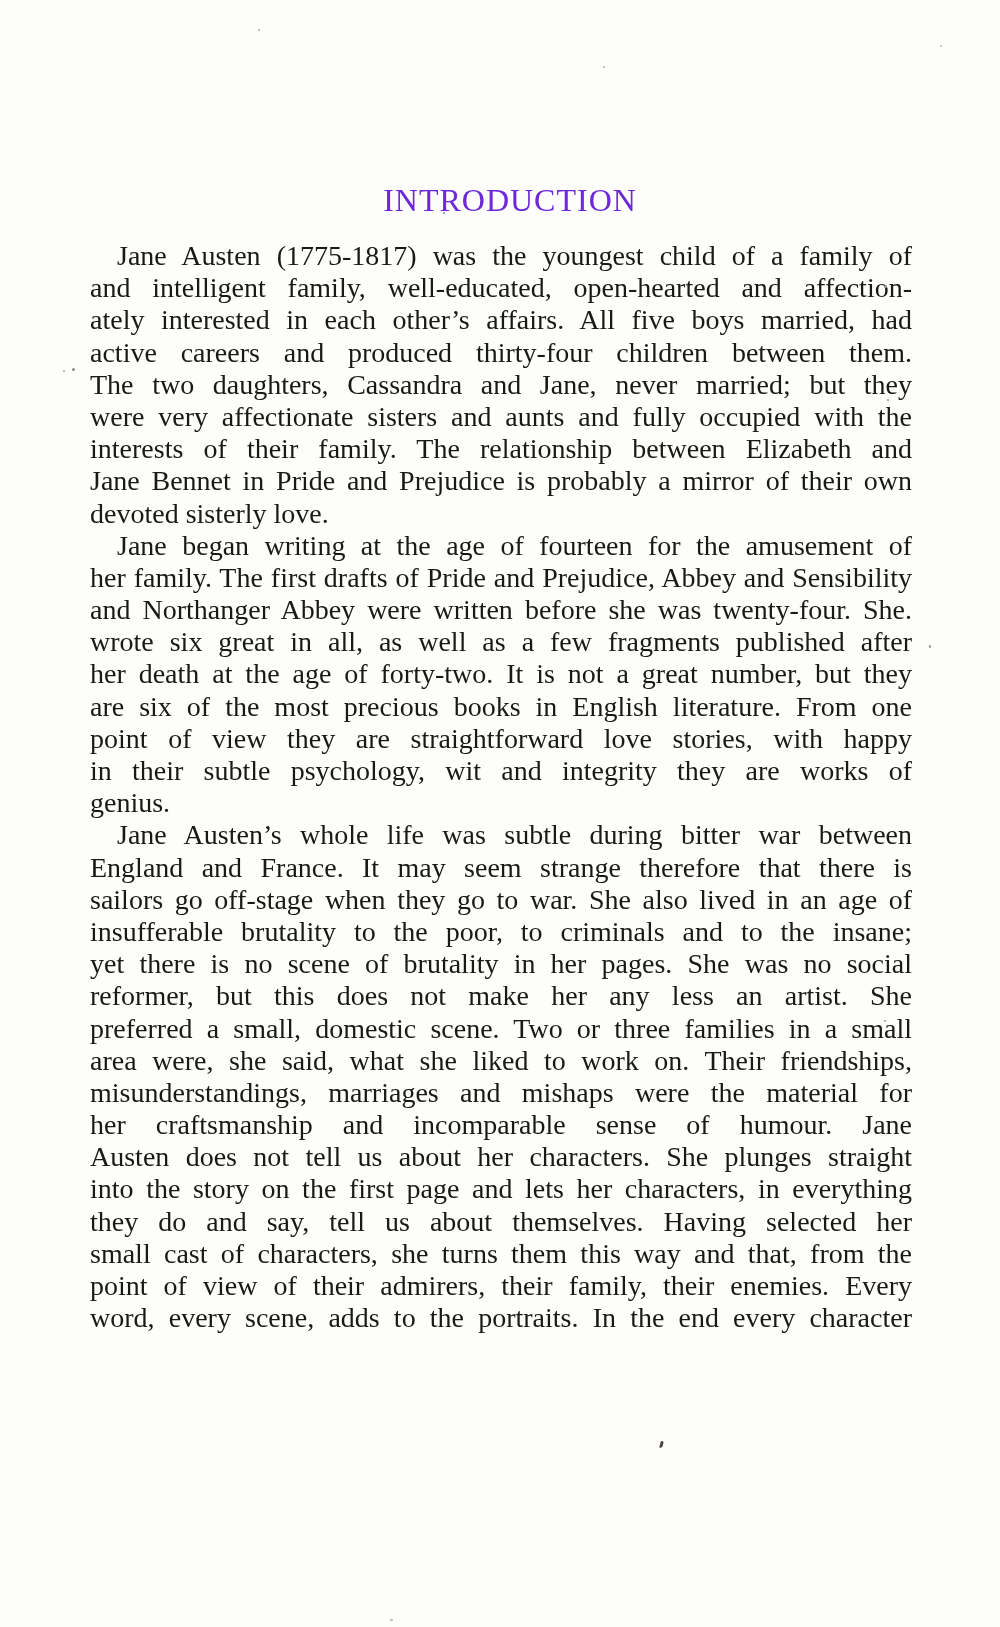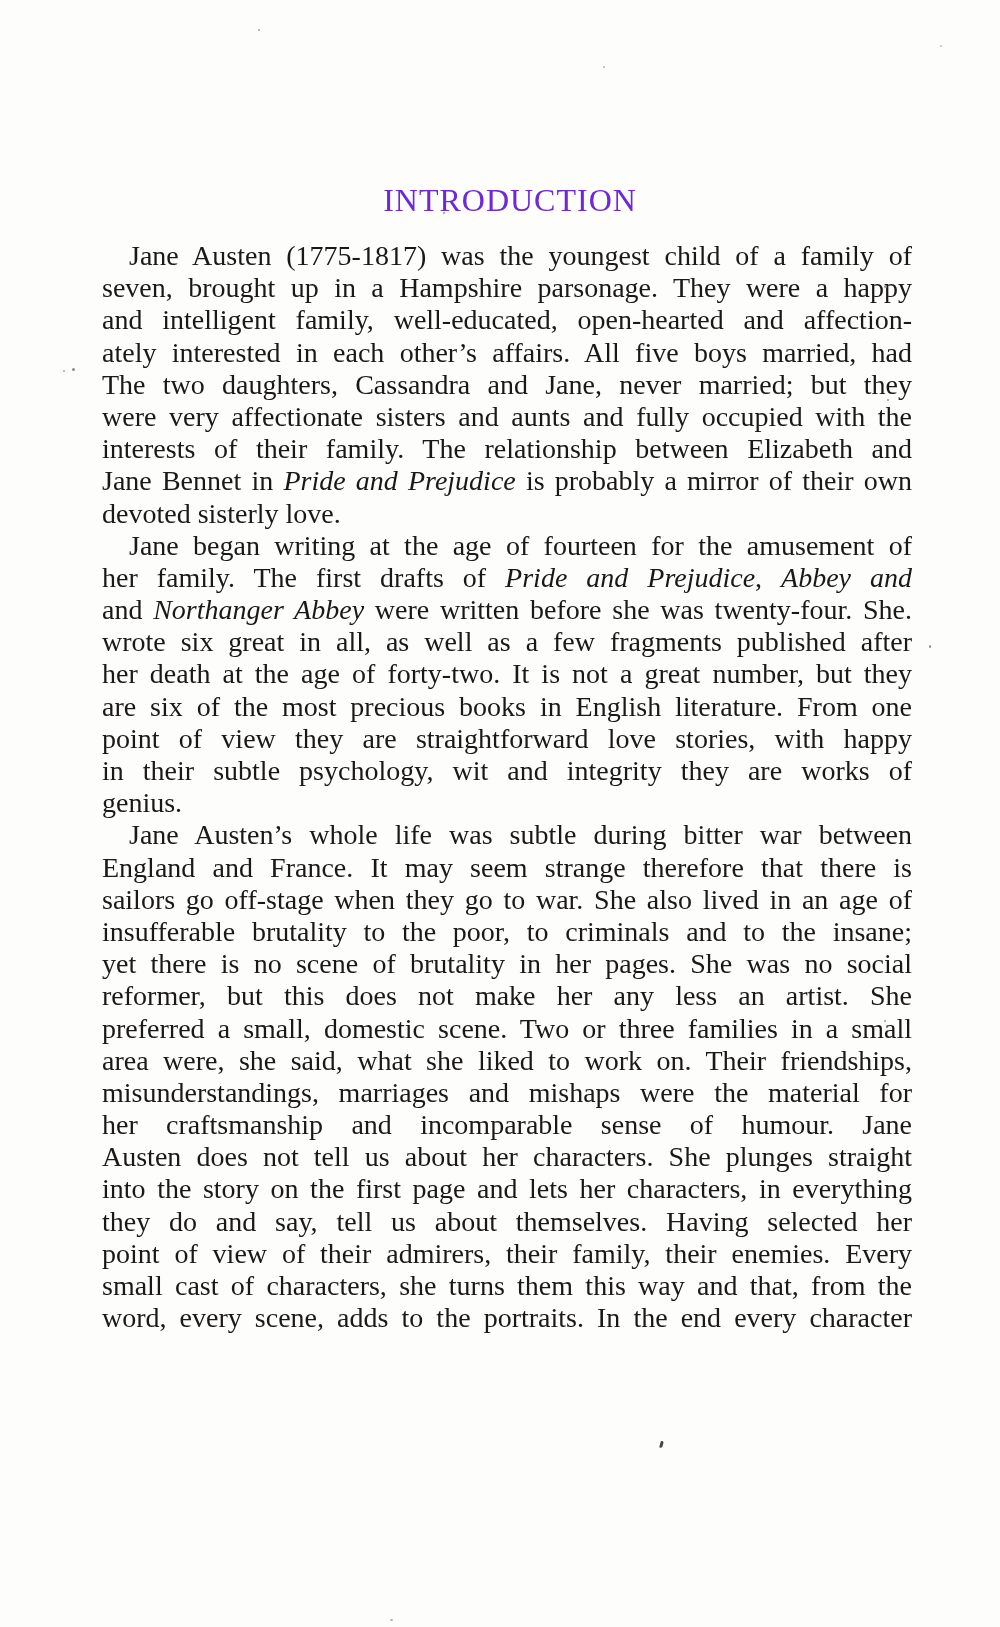--- a/index.html
+++ b/index.html
@@ -40,30 +40,28 @@
     margin: 0;
   }
   .line {
     font-size: 28px;
     line-height: 32.2px;
     height: 32.2px;
     overflow: hidden;
     text-align: justify;
     text-align-last: justify;
     white-space: normal;
-    margin-left: 12px;
   }
   .line.flush {
     text-align-last: left;
   }
   .line.indent {
     text-indent: 27px;
   }
   .em {
-    font-style: italic;
   }
   .speck {
     position: absolute;
     border-radius: 50%;
   }
   .mark-comma {
     position: absolute;
     width: 3px;
     height: 7px;
     border-radius: 2px 2px 3px 1px;
@@ -73,23 +71,23 @@
 </style>
 </head>
 <body>
 
 <div class="page">
   <h1 class="title">INTRODUCTION</h1>
 
   <div class="text-block">
       <div class="para">
         <div class="line indent"><span>Jane Austen (1775-1817) was the youngest child of a family of</span></div>
-        <div class="line"><span>seven, brought up in a Hampshire parsonage. They were a happy</span></div>
         <div class="line"><span>and intelligent family, well-educated, open-hearted and affection-</span></div>
         <div class="line"><span>ately interested in each other’s affairs. All five boys married, had</span></div>
+        <div class="line"><span>active careers and produced thirty-four children between them.</span></div>
         <div class="line"><span>The two daughters, Cassandra and Jane, never married; but they</span></div>
         <div class="line"><span>were very affectionate sisters and aunts and fully occupied with the</span></div>
         <div class="line"><span>interests of their family. The relationship between Elizabeth and</span></div>
         <div class="line"><span>Jane Bennet in </span><span class="em">Pride and Prejudice</span><span> is probably a mirror of their own</span></div>
         <div class="line flush"><span>devoted sisterly love.</span></div>
       </div>
       <div class="para">
         <div class="line indent"><span>Jane began writing at the age of fourteen for the amusement of</span></div>
         <div class="line"><span>her family. The first drafts of </span><span class="em">Pride and Prejudice</span><span>, </span><span class="em">Abbey and Sensibility</span></div>
         <div class="line"><span>and </span><span class="em">Northanger Abbey</span><span> were written before she was twenty-four. She.</span></div>
@@ -107,22 +105,22 @@
         <div class="line"><span>insufferable brutality to the poor, to criminals and to the insane;</span></div>
         <div class="line"><span>yet there is no scene of brutality in her pages. She was no social</span></div>
         <div class="line"><span>reformer, but this does not make her any less an artist. She</span></div>
         <div class="line"><span>preferred a small, domestic scene. Two or three families in a small</span></div>
         <div class="line"><span>area were, she said, what she liked to work on. Their friendships,</span></div>
         <div class="line"><span>misunderstandings, marriages and mishaps were the material for</span></div>
         <div class="line"><span>her craftsmanship and incomparable sense of humour. Jane</span></div>
         <div class="line"><span>Austen does not tell us about her characters. She plunges straight</span></div>
         <div class="line"><span>into the story on the first page and lets her characters, in everything</span></div>
         <div class="line"><span>they do and say, tell us about themselves. Having selected her</span></div>
+        <div class="line"><span>small cast of characters, she turns them this way and that, from the</span></div>
         <div class="line"><span>point of view of their admirers, their family, their enemies. Every</span></div>
-        <div class="line"><span>small cast of characters, she turns them this way and that, from the</span></div>
         <div class="line"><span>word, every scene, adds to the portraits. In the end every character</span></div>
       </div>
     </div>
 
   <div class="speck" style="left:258px;top:29px;width:2px;height:2px;background:#a9a7a2;"></div>
   <div class="speck" style="left:603px;top:66px;width:2px;height:2px;background:#b5b3ae;"></div>
   <div class="speck" style="left:940px;top:45px;width:2px;height:2px;background:#c0beb9;"></div>
   <div class="speck" style="left:443px;top:212px;width:2px;height:2px;background:#908e89;"></div>
   <div class="speck" style="left:884px;top:285px;width:3px;height:3px;background:#999690;"></div>
   <div class="speck" style="left:72px;top:368px;width:3px;height:3px;background:#8d8b86;"></div>

